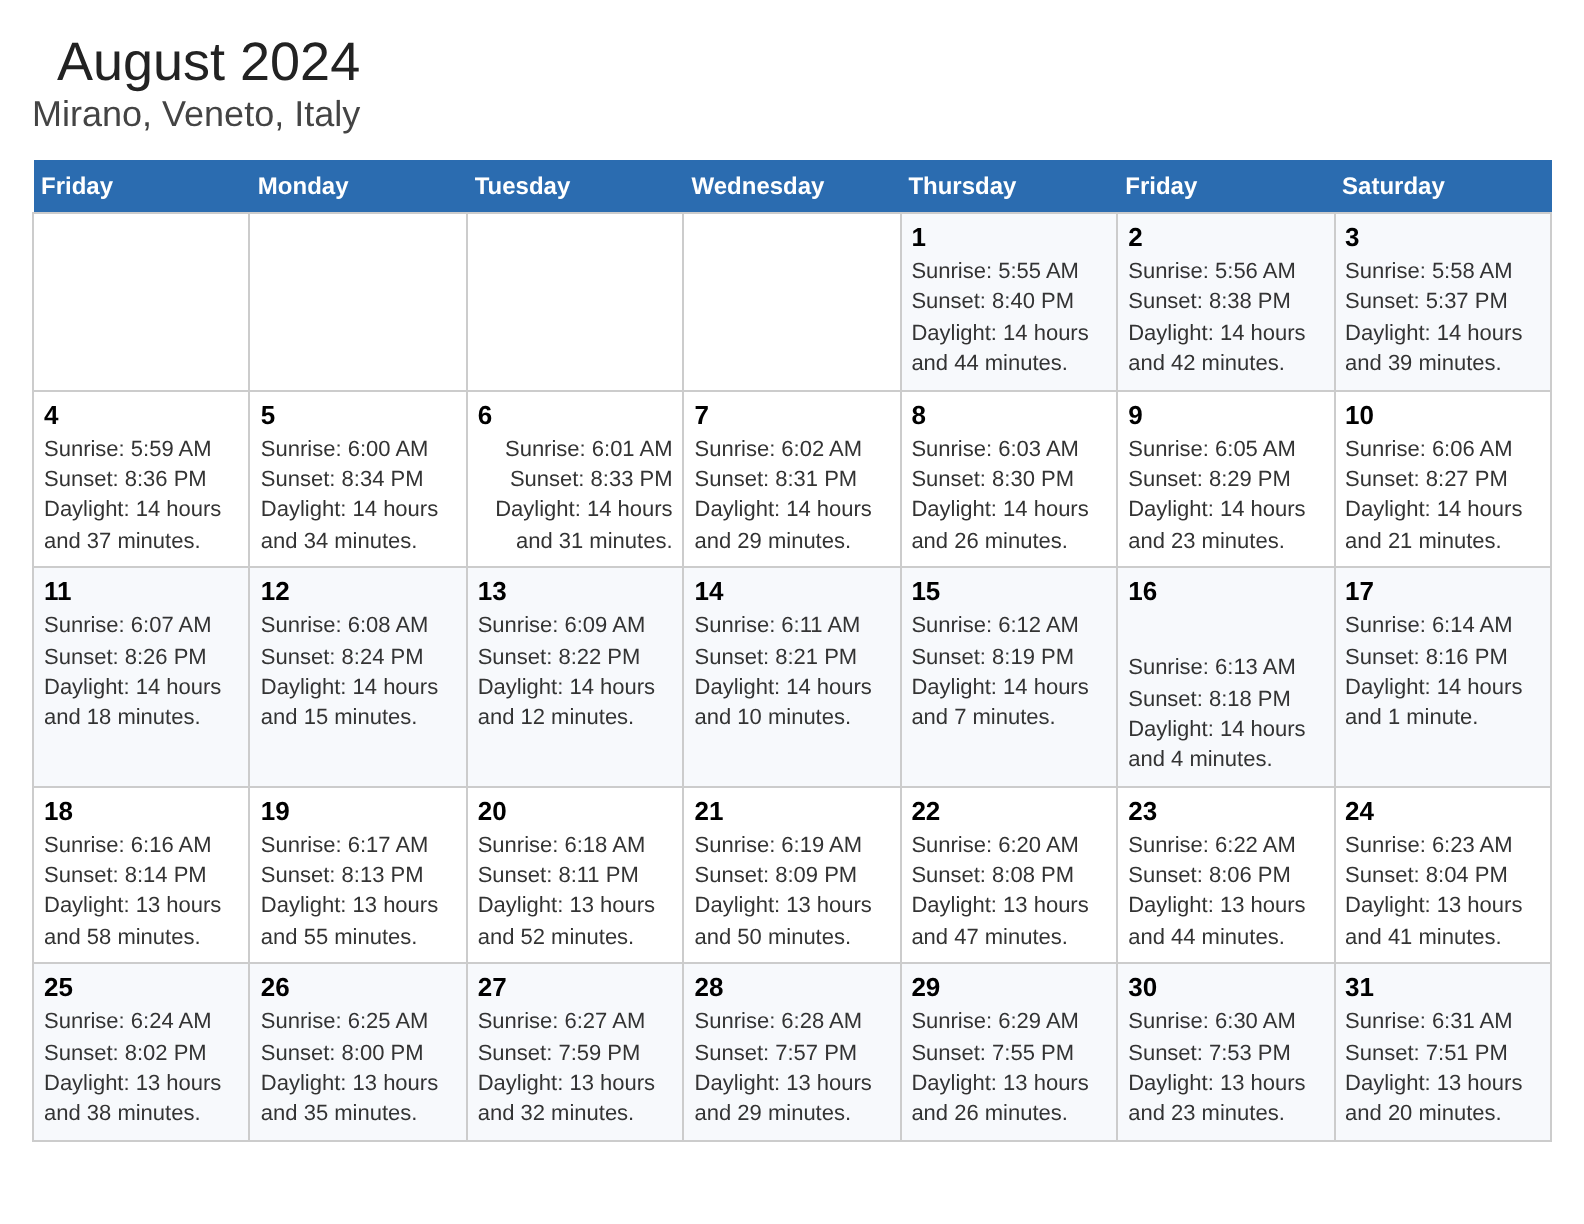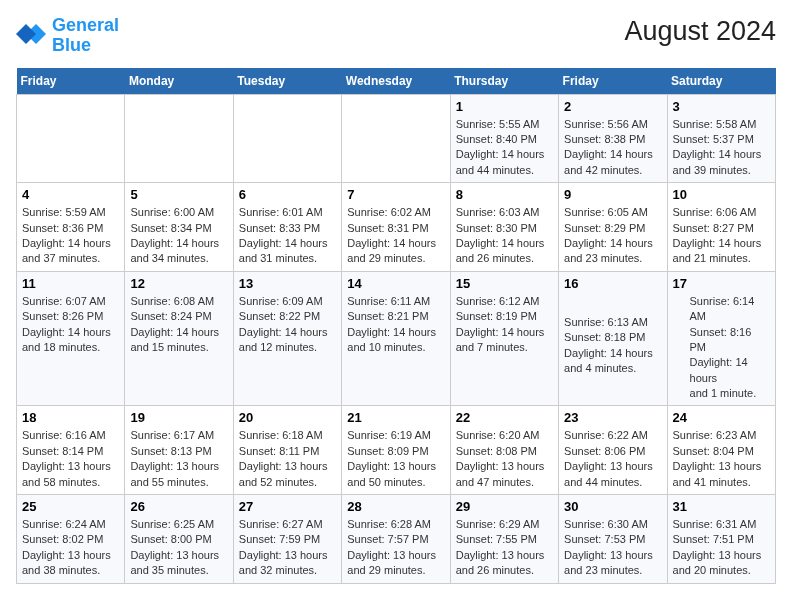--- a/index.html
+++ b/index.html
@@ -82,32 +82,23 @@
       line-height: 1.4;
     }
     .empty-cell {
       background: #fff !important;
     }
   </style>
 </head>
 <body>
 
 <div class="header">
-  <div class="logo">
-    <svg class="logo-icon" viewBox="0 0 32 32">
-      <polygon points="20,4 30,14 20,24 10,14" fill="#2196F3"></polygon>
-      <polygon points="10,4 20,14 10,24 0,14" fill="#1565C0"></polygon>
-    </svg>
-    <div class="logo-text">
-      <div><span>General</span></div>
-      <div><span style="color:#2196F3;">Blue</span></div>
-    </div>
-  </div>
   <div class="title-block">
     <div class="main-title">August 2024</div>
+    <div class="subtitle">Mirano, Veneto, Italy</div>
   </div>
 </div>
 
 <table>
   <thead>
     <tr>
     <th>Friday</th>
         <th>Monday</th>
         <th>Tuesday</th>
         <th>Wednesday</th>
@@ -154,21 +145,21 @@
         </td>
         <td>
           <span class="day-number">5</span>
           <div class="day-info" style="white-space: pre-line;">Sunrise: 6:00 AM
 Sunset: 8:34 PM
 Daylight: 14 hours
 and 34 minutes.</div>
         </td>
         <td>
           <span class="day-number">6</span>
-          <div class="day-info" style="white-space: pre-line;">Sunrise: 6:01 AM
+          <div class="day-info" style="white-space: pre-line; text-align: right;">Sunrise: 6:01 AM
 Sunset: 8:33 PM
 Daylight: 14 hours
 and 31 minutes.</div>
         </td>
         <td>
           <span class="day-number">7</span>
           <div class="day-info" style="white-space: pre-line;">Sunrise: 6:02 AM
 Sunset: 8:31 PM
 Daylight: 14 hours
 and 29 minutes.</div>
@@ -233,21 +224,21 @@
         </td>
         <td>
           <span class="day-number">16</span>
           <div class="day-info" style="white-space: pre-line; margin-top: 24px;">Sunrise: 6:13 AM
 Sunset: 8:18 PM
 Daylight: 14 hours
 and 4 minutes.</div>
         </td>
         <td>
           <span class="day-number">17</span>
-          <div class="day-info" style="white-space: pre-line; margin-left: 17px;">Sunrise: 6:14 AM
+          <div class="day-info" style="white-space: pre-line;">Sunrise: 6:14 AM
 Sunset: 8:16 PM
 Daylight: 14 hours
 and 1 minute.</div>
         </td>
       </tr>
       <tr>
         <td>
           <span class="day-number">18</span>
           <div class="day-info" style="white-space: pre-line;">Sunrise: 6:16 AM
 Sunset: 8:14 PM

